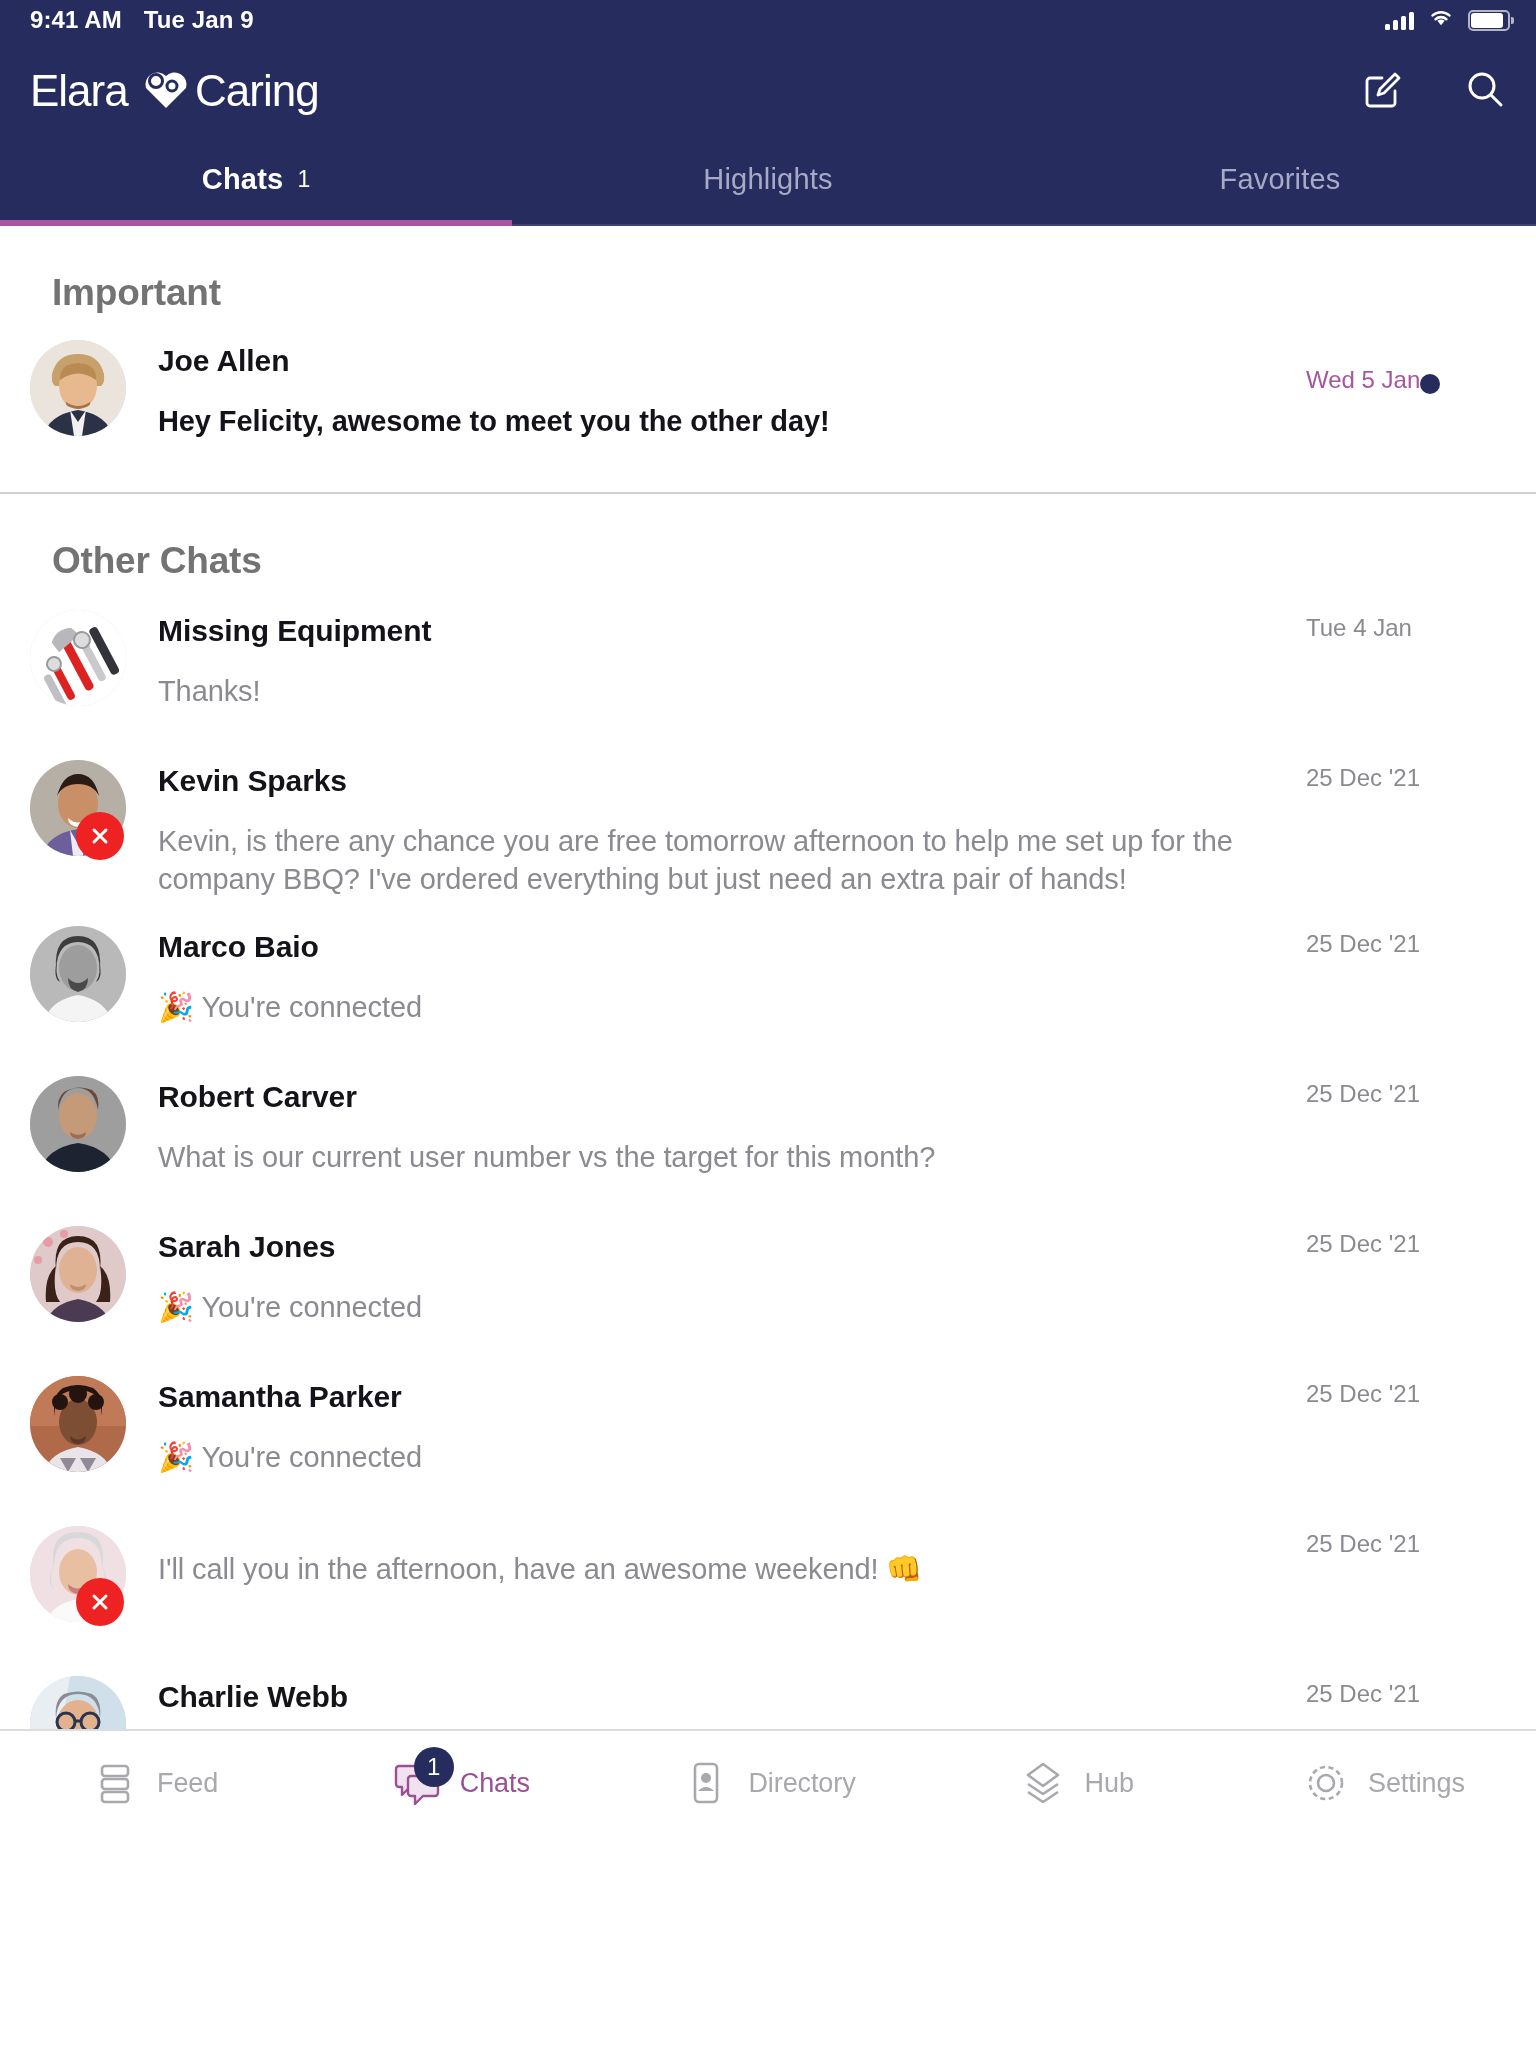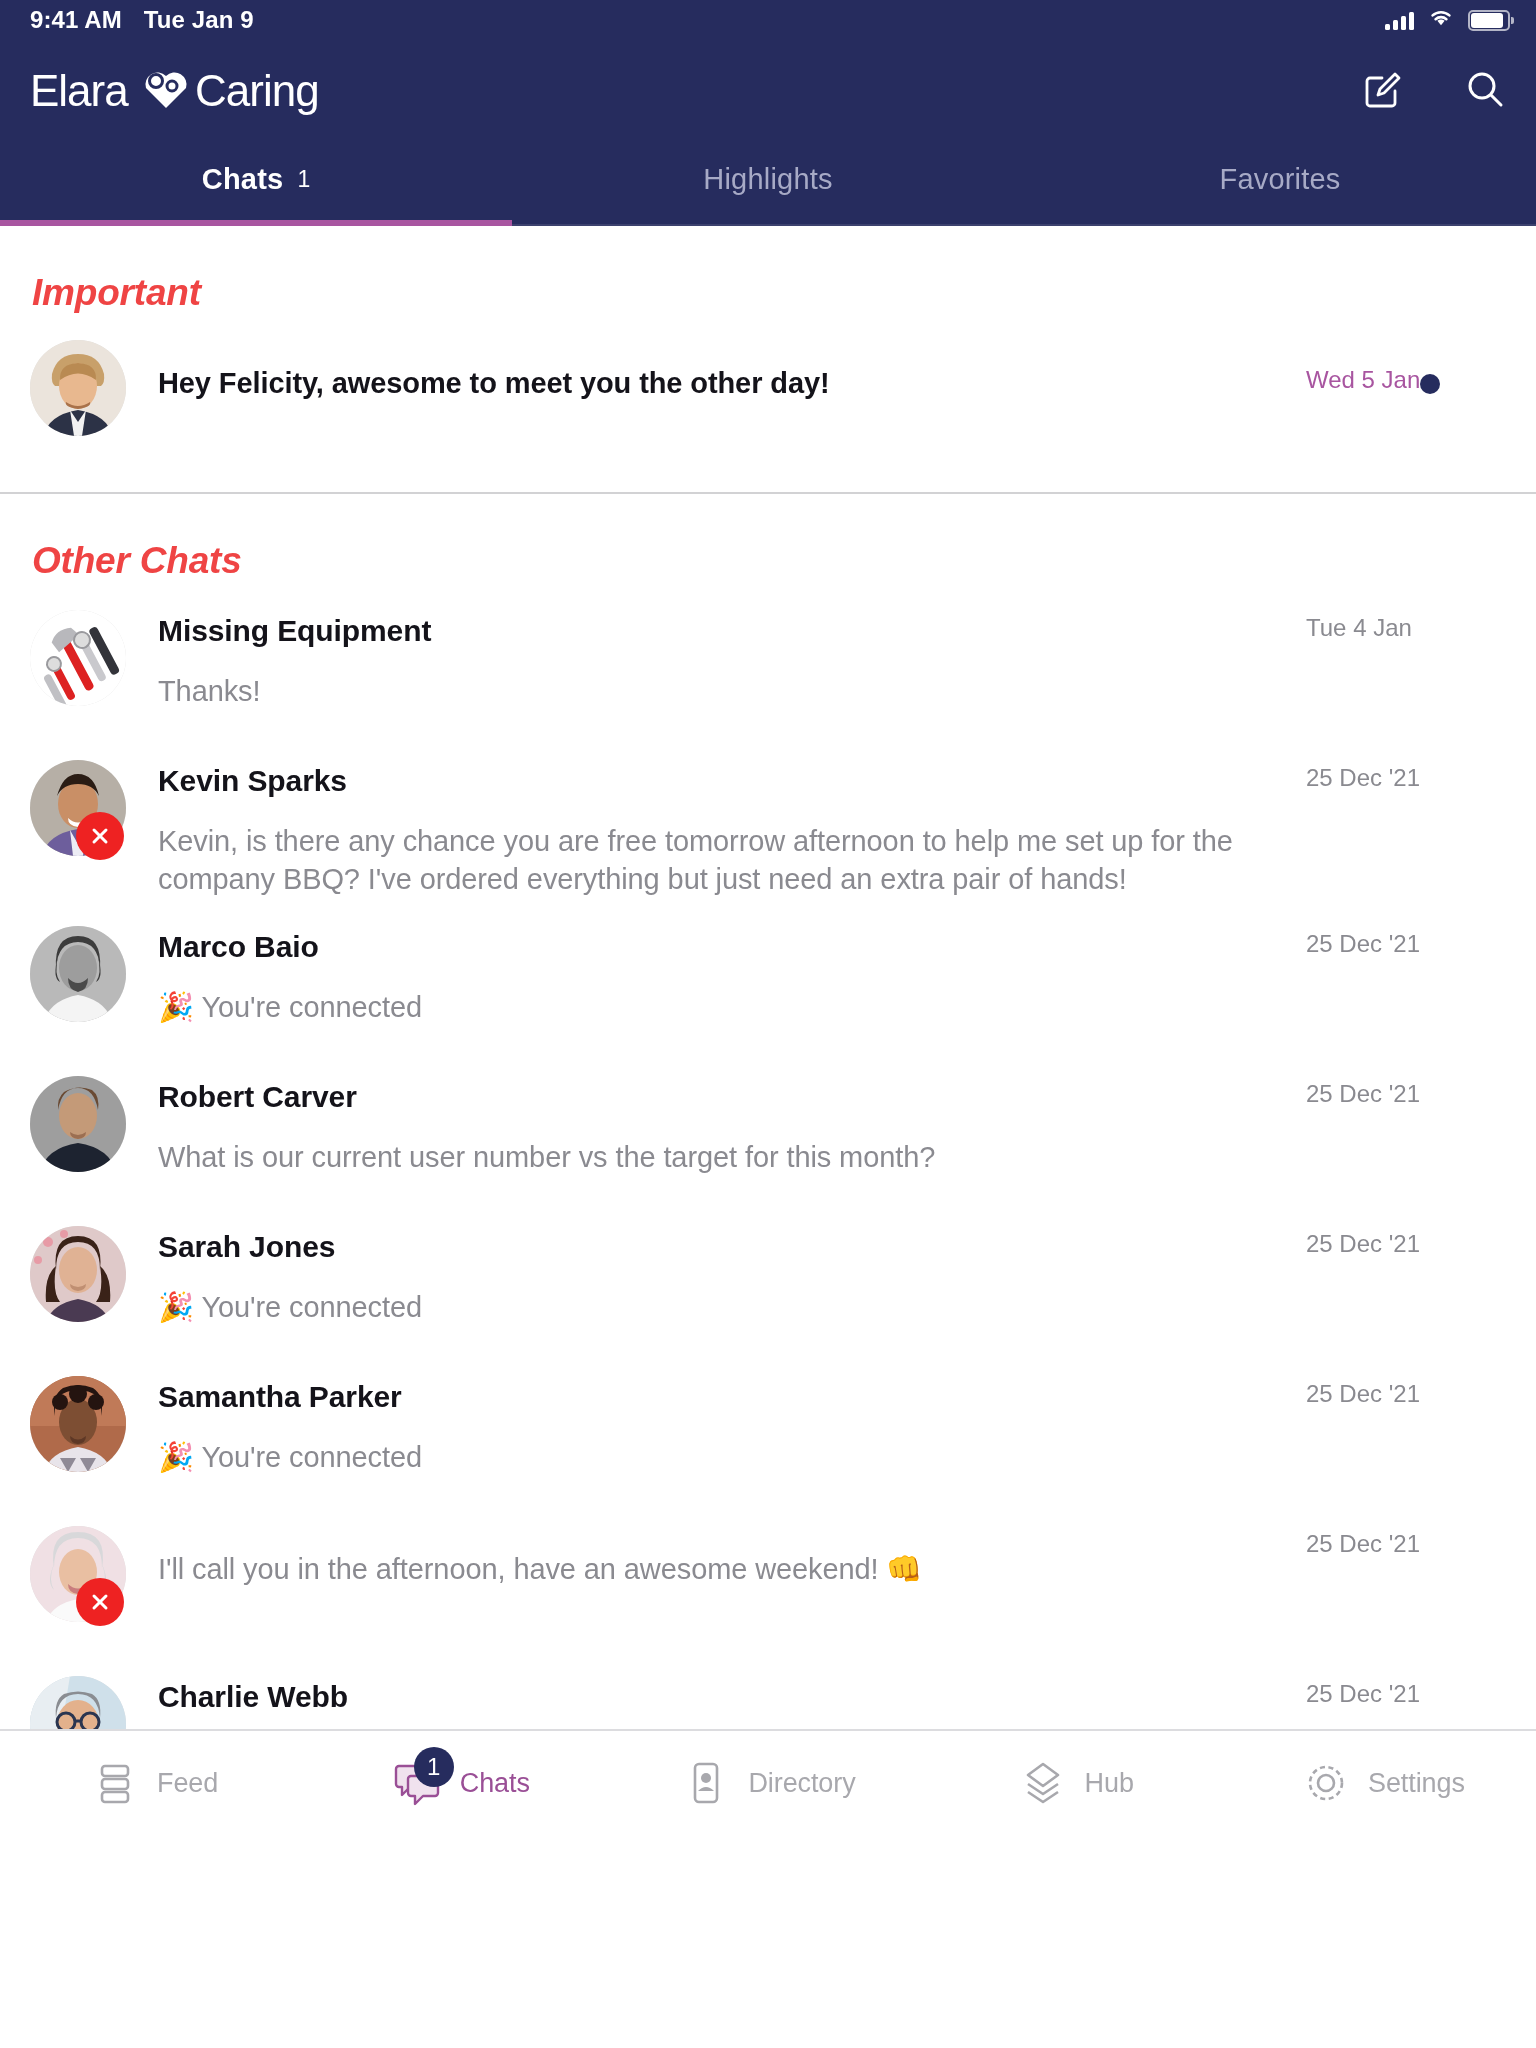--- a/index.html
+++ b/index.html
@@ -163,24 +163,23 @@
   .content {
     flex: 1 1 auto;
     overflow: hidden;
     background: #ffffff;
     position: relative;
   }
 
   .section-title {
     font-size: 37px;
     font-weight: 700;
-    color: #ef4444;
-    padding: 46px 0 0 32px;
+    color: #737373;
+    padding: 46px 0 0 52px;
     letter-spacing: -0.2px;
-    font-style: italic;
   }
 
   .section-divider {
     height: 2px;
     background: #d2d2d4;
     width: 100%;
     margin-top: 30px;
   }
 
   .chat-row {
@@ -416,20 +415,21 @@
               <path d="M22 34 q5 -20 26 -20 q21 0 26 20 q1 9 -3 12 l-46 0 q-4 -3 -3 -12z" fill="#c8a06a"></path>
               <ellipse cx="48" cy="46" rx="19" ry="23" fill="#e8b88f"></ellipse>
               <path d="M30 40 q18 -13 36 0 q1 -16 -18 -17 q-19 1 -18 17z" fill="#b98a52"></path>
               <path d="M36 62 q12 8 24 0 q2 5 -12 7 q-14 -2 -12 -7z" fill="#a9724a"></path>
               <path d="M14 96 q4 -21 34 -26 q30 5 34 26z" fill="#2c3246"></path>
               <path d="M40 70 L48 82 L56 70 L52 96 L44 96z" fill="#f2f2f2"></path>
             </svg>
           </div>
         </div>
         <div class="chat-main">
+          <div class="chat-name">Joe Allen</div>
           <div class="chat-preview strong">Hey Felicity, awesome to meet you the other day!</div>
         </div>
         <div class="chat-meta">
           <div class="chat-time accent">Wed 5 Jan</div>
           <div class="unread-dot"></div>
         </div>
       </div>
 
       <div class="section-divider"></div>
     </div>

